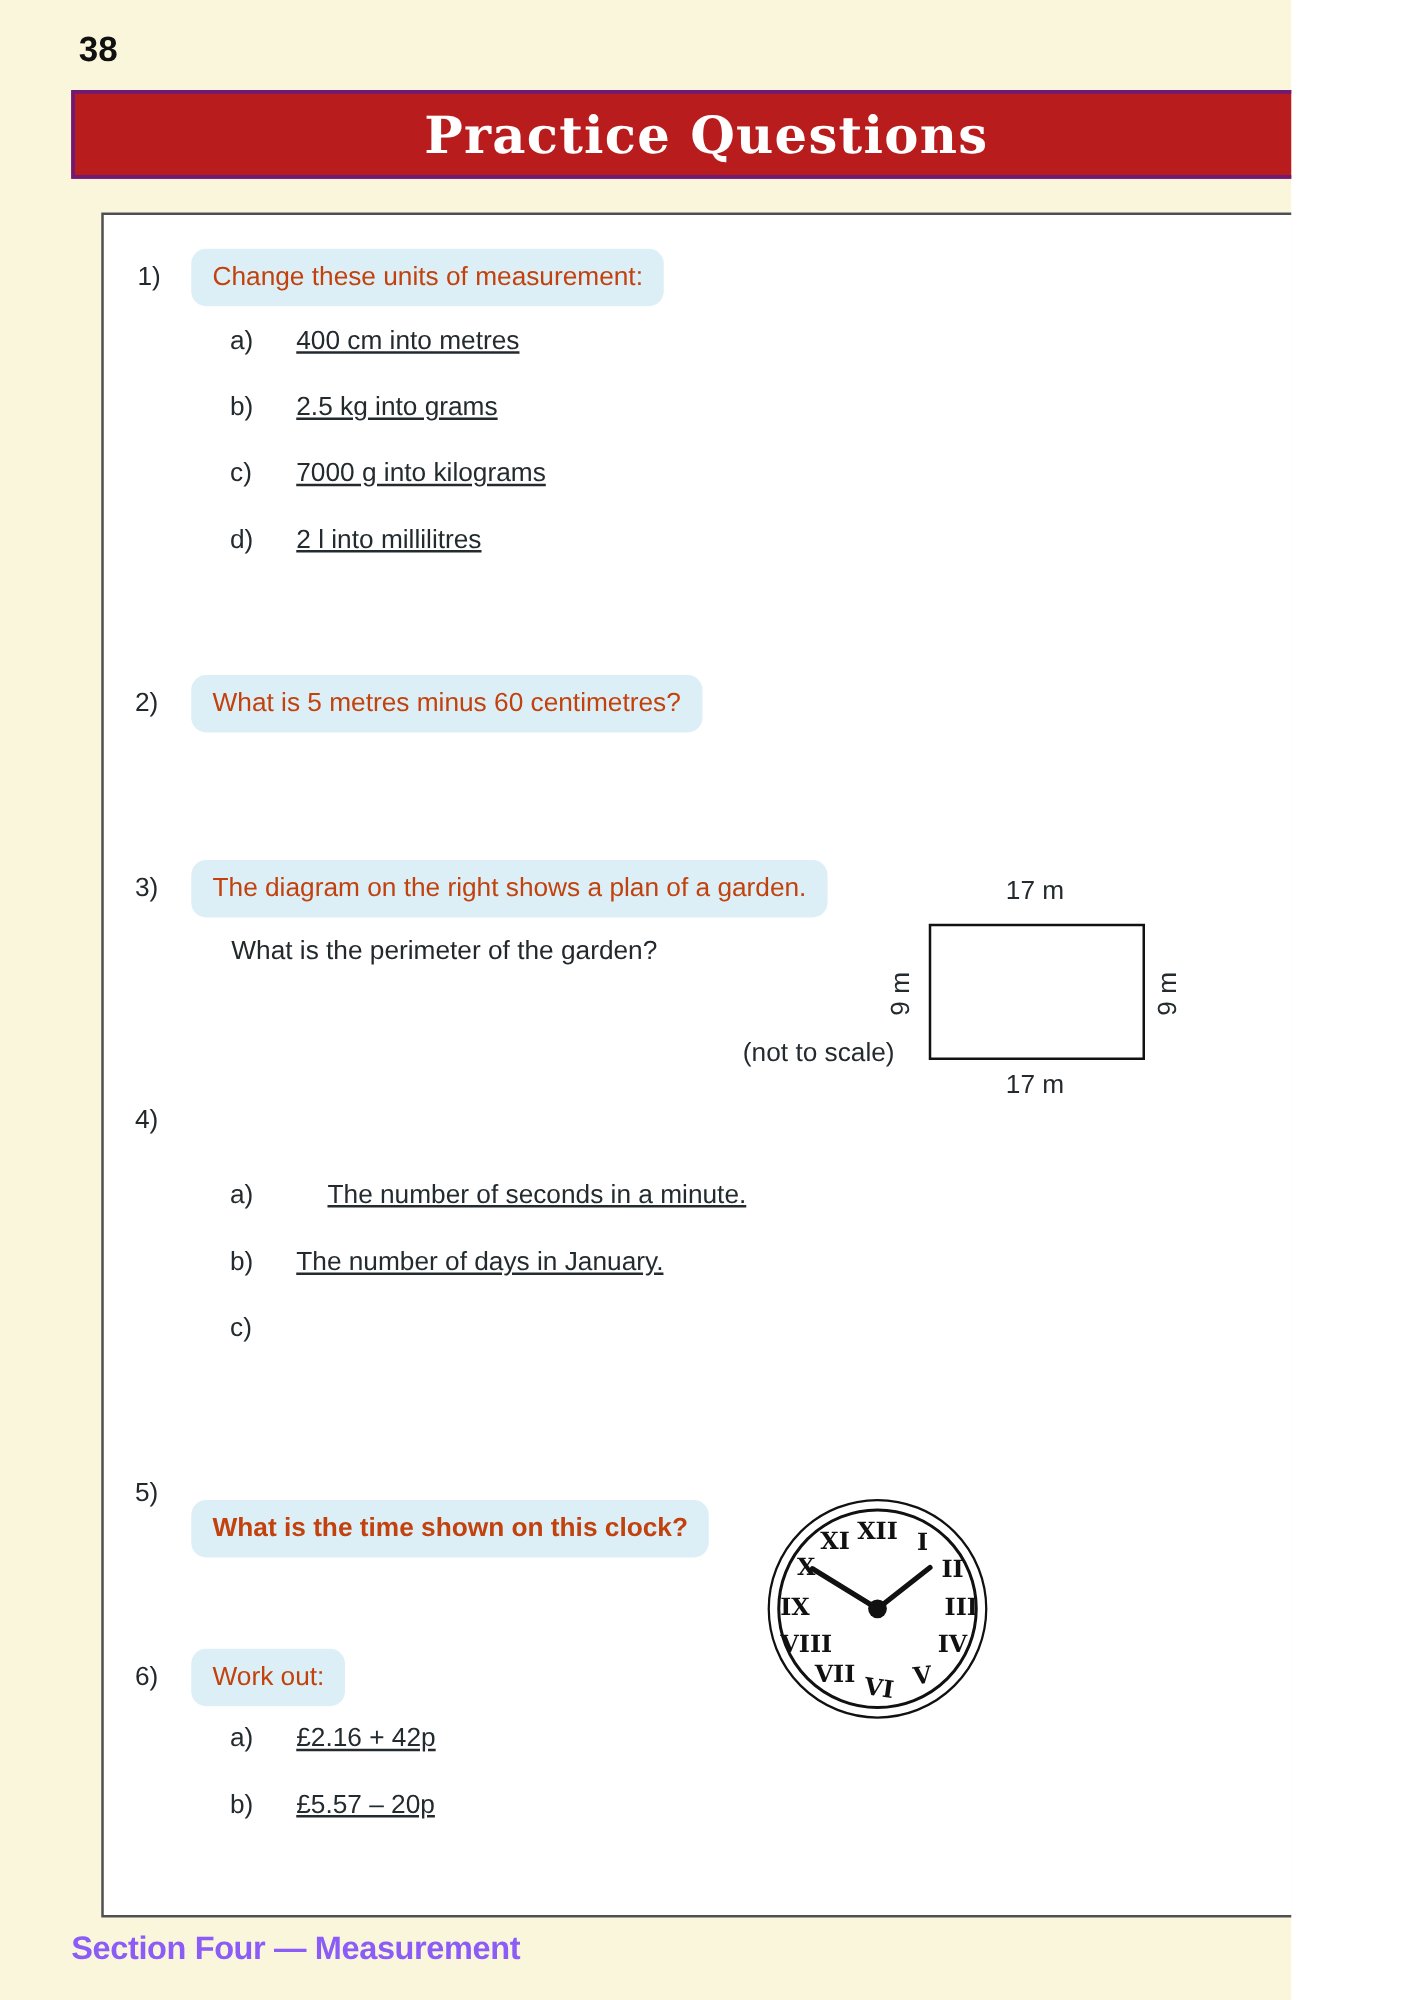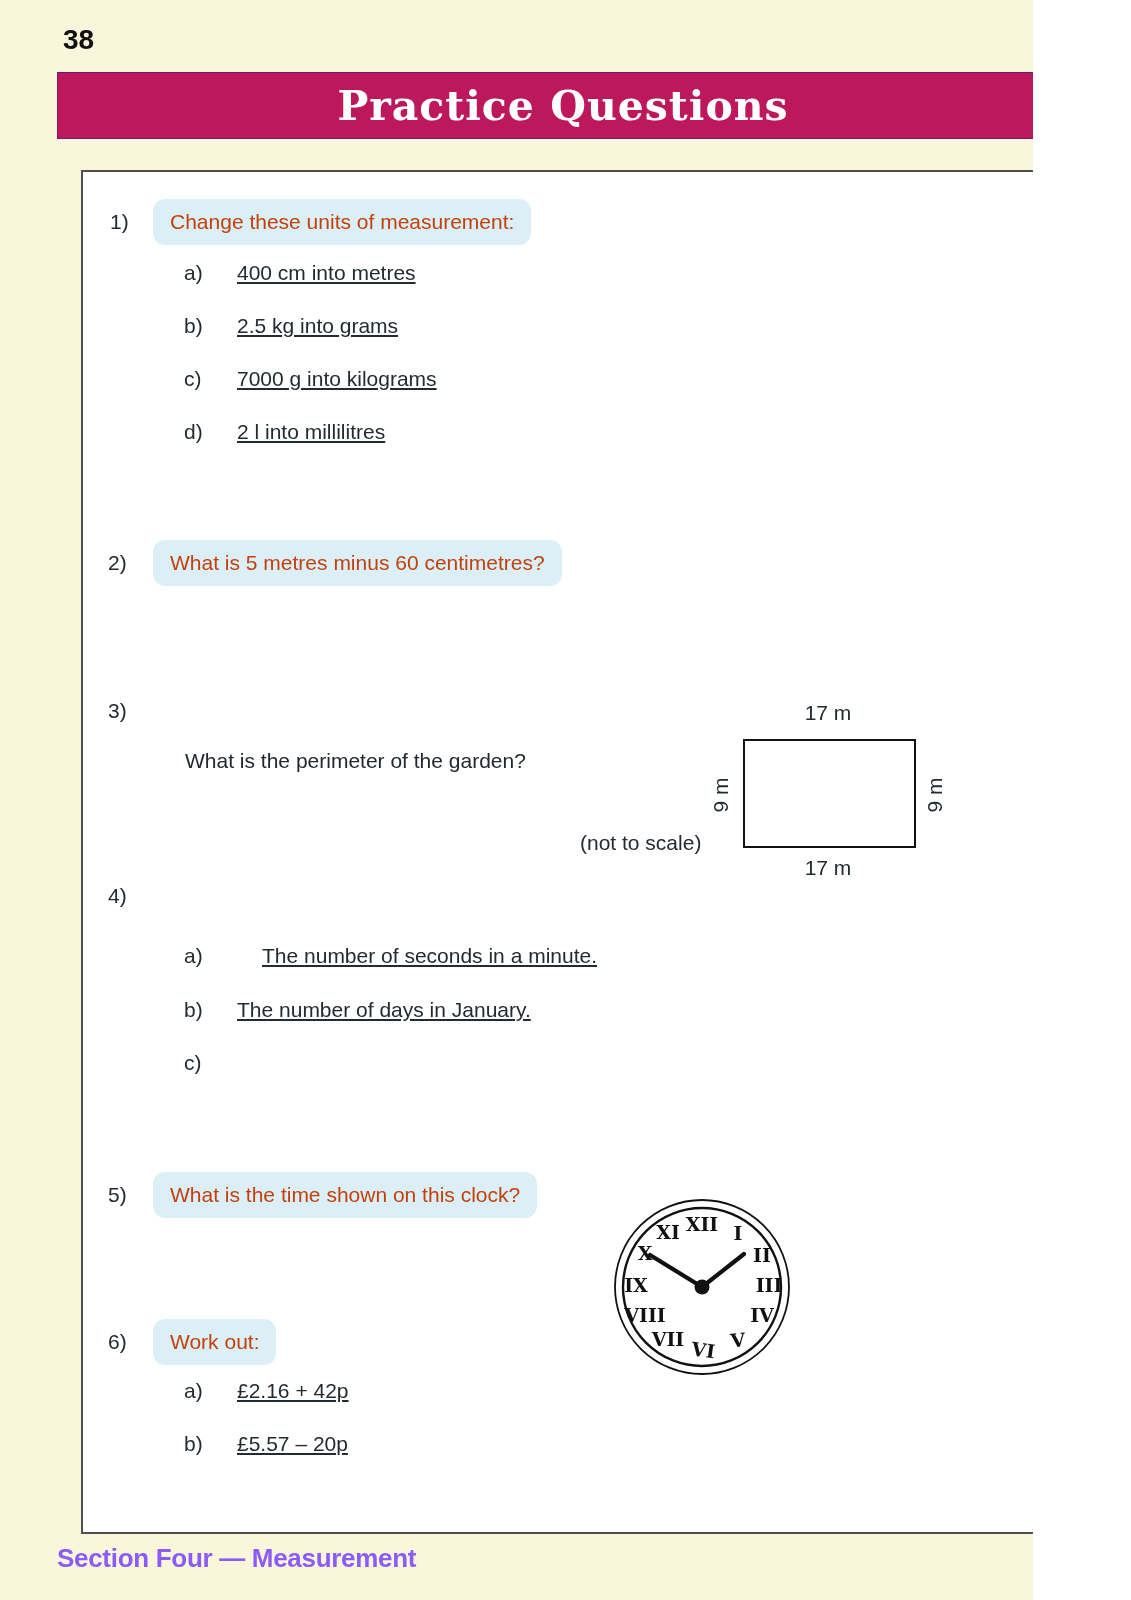--- a/index.html
+++ b/index.html
@@ -6,21 +6,21 @@
   .page{
     position:relative;width:1033px;height:1600px;overflow:hidden;
     background:#FAF6DC;
     font-family:"Liberation Sans",sans-serif;
     color:#232B2F;
   }
   .abs{position:absolute;}
   .page-number{left:63px;top:24px;font-size:28px;font-weight:bold;color:#111;}
   .banner{
     left:57px;top:72px;width:1010px;height:65px;
-    background:#be185d;border:1px solid #701a75;
+    background:#b91c1c;border:3px solid #701a75;
     display:flex;align-items:center;justify-content:center;
   }
   .banner-title{
     font-family:"DejaVu Serif",serif;font-weight:bold;
     font-size:41px;color:#FFFFFF;letter-spacing:1px;
   }
   .content-box{
     left:81px;top:170px;width:965px;height:1360px;
     background:#FFFFFF;border:2px solid #4F4F4F;
   }
@@ -29,21 +29,21 @@
   .hl{
     display:inline-block;background:#DCEFF6;border-radius:12px;
     padding:8px 17px;font-size:21px;line-height:30px;color:#c2410c;white-space:nowrap;
   }
   .item-label{font-size:21px;line-height:30px;}
   .item-text{font-size:21px;line-height:30px;white-space:nowrap;text-decoration:underline;}
   
   .garden-rect{left:743px;top:739px;width:169px;height:105px;border:2px solid #111;background:#FFFFFF;}
   .dim{font-size:21px;line-height:24px;text-align:center;}
   .dim-rot{transform:rotate(-90deg);}
-  .note{font-size:21px;line-height:24px;text-align:left;}
+  .note{font-size:21px;line-height:24px;text-align:center;}
   
   .footer{
     left:57px;top:1543px;font-size:26px;font-weight:bold;color:#8b5cf6;
     letter-spacing:-0.3px;
   }
   .clock-wrap{left:612px;top:1197px;width:180px;height:180px;}
   .clock-numeral{
     font-family:"DejaVu Serif",serif;font-weight:bold;font-size:19px;fill:#111;
   }
 </style>
@@ -72,38 +72,41 @@
   <div class="abs item-text" style="left:237px;top:364px;">7000 g into kilograms</div>
   <div class="abs item-label" style="left:184px;top:417px;">d)</div>
   <div class="abs item-text" style="left:237px;top:417px;">2 l into millilitres</div>
 
   <div class="abs qnum" style="left:108px;top:548px;">2)</div>
   <div class="abs" style="left:153px;top:540px;">
     <span class="hl">What is 5 metres minus 60 centimetres?</span>
   </div>
 
   <div class="abs qnum" style="left:108px;top:696px;">3)</div>
+  <div class="abs" style="left:153px;top:688px;">
+    <span class="hl">The diagram on the right shows a plan of a garden.</span>
+  </div>
   <div class="abs plain" style="left:185px;top:746px;">What is the perimeter of the garden?</div>
 
   <div class="abs garden-rect"></div>
   <div class="abs dim" style="left:778px;top:701px;width:100px;">17 m</div>
   <div class="abs dim" style="left:778px;top:856px;width:100px;">17 m</div>
   <div class="abs dim dim-rot" style="left:691px;top:783px;width:60px;">9 m</div>
   <div class="abs dim dim-rot" style="left:905px;top:783px;width:60px;">9 m</div>
   <div class="abs note" style="left:580px;top:831px;width:150px;">(not to scale)</div>
 
   <div class="abs qnum" style="left:108px;top:881px;">4)</div>
   <div class="abs item-label" style="left:184px;top:941px;">a)</div>
   <div class="abs item-text" style="left:237px;top:941px;margin-left:25px;">The number of seconds in a minute.</div>
   <div class="abs item-label" style="left:184px;top:995px;">b)</div>
   <div class="abs item-text" style="left:237px;top:995px;">The number of days in January.</div>
   <div class="abs item-label" style="left:184px;top:1048px;">c)</div>
 
   <div class="abs qnum" style="left:108px;top:1180px;">5)</div>
-  <div class="abs" style="left:153px;top:1172px;">
+  <div class="abs" style="left:153px;top:1200px;font-weight:bold;">
     <span class="hl">What is the time shown on this clock?</span>
   </div>
 
   <div class="abs clock-wrap">
     <svg width="180" height="180" viewBox="0 0 180 180">
       <circle cx="90" cy="90" r="87" fill="#FFFFFF" stroke="#111" stroke-width="1.8"></circle>
       <circle cx="90" cy="90" r="79" fill="#FFFFFF" stroke="#111" stroke-width="2.4"></circle>
       <text class="clock-numeral" x="90" y="29" text-anchor="middle" dominant-baseline="middle">XII</text>
       <text class="clock-numeral" x="126" y="38" text-anchor="middle" dominant-baseline="middle">I</text>
       <text class="clock-numeral" x="150" y="60" text-anchor="middle" dominant-baseline="middle">II</text>

